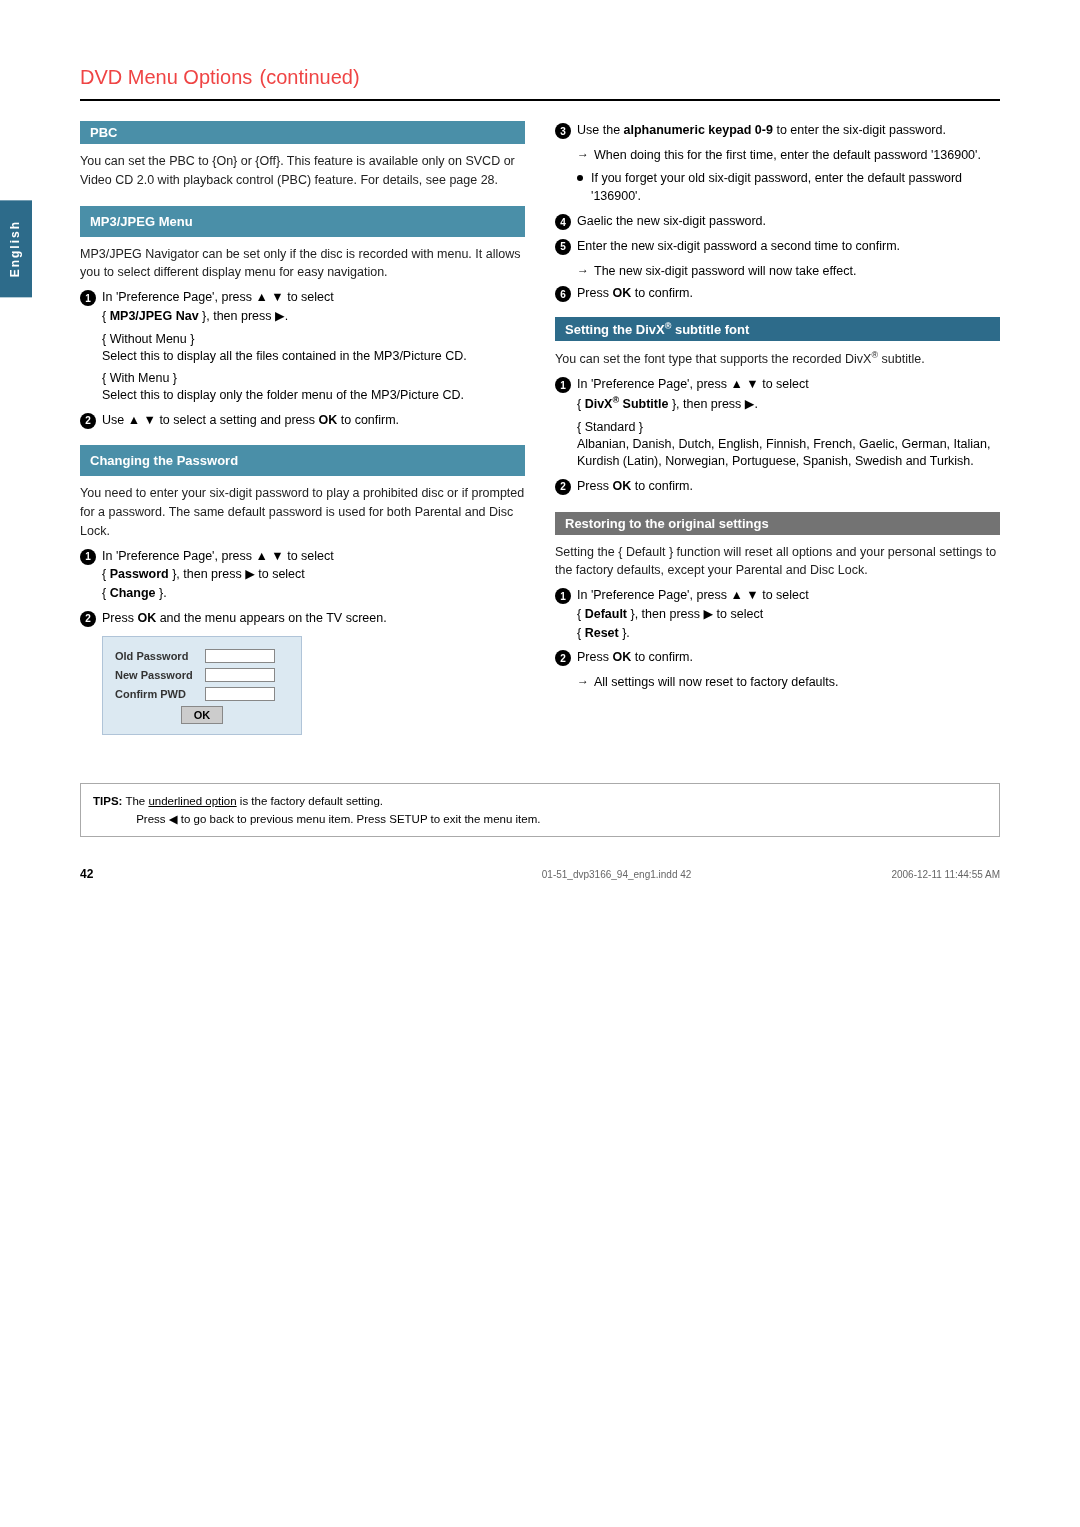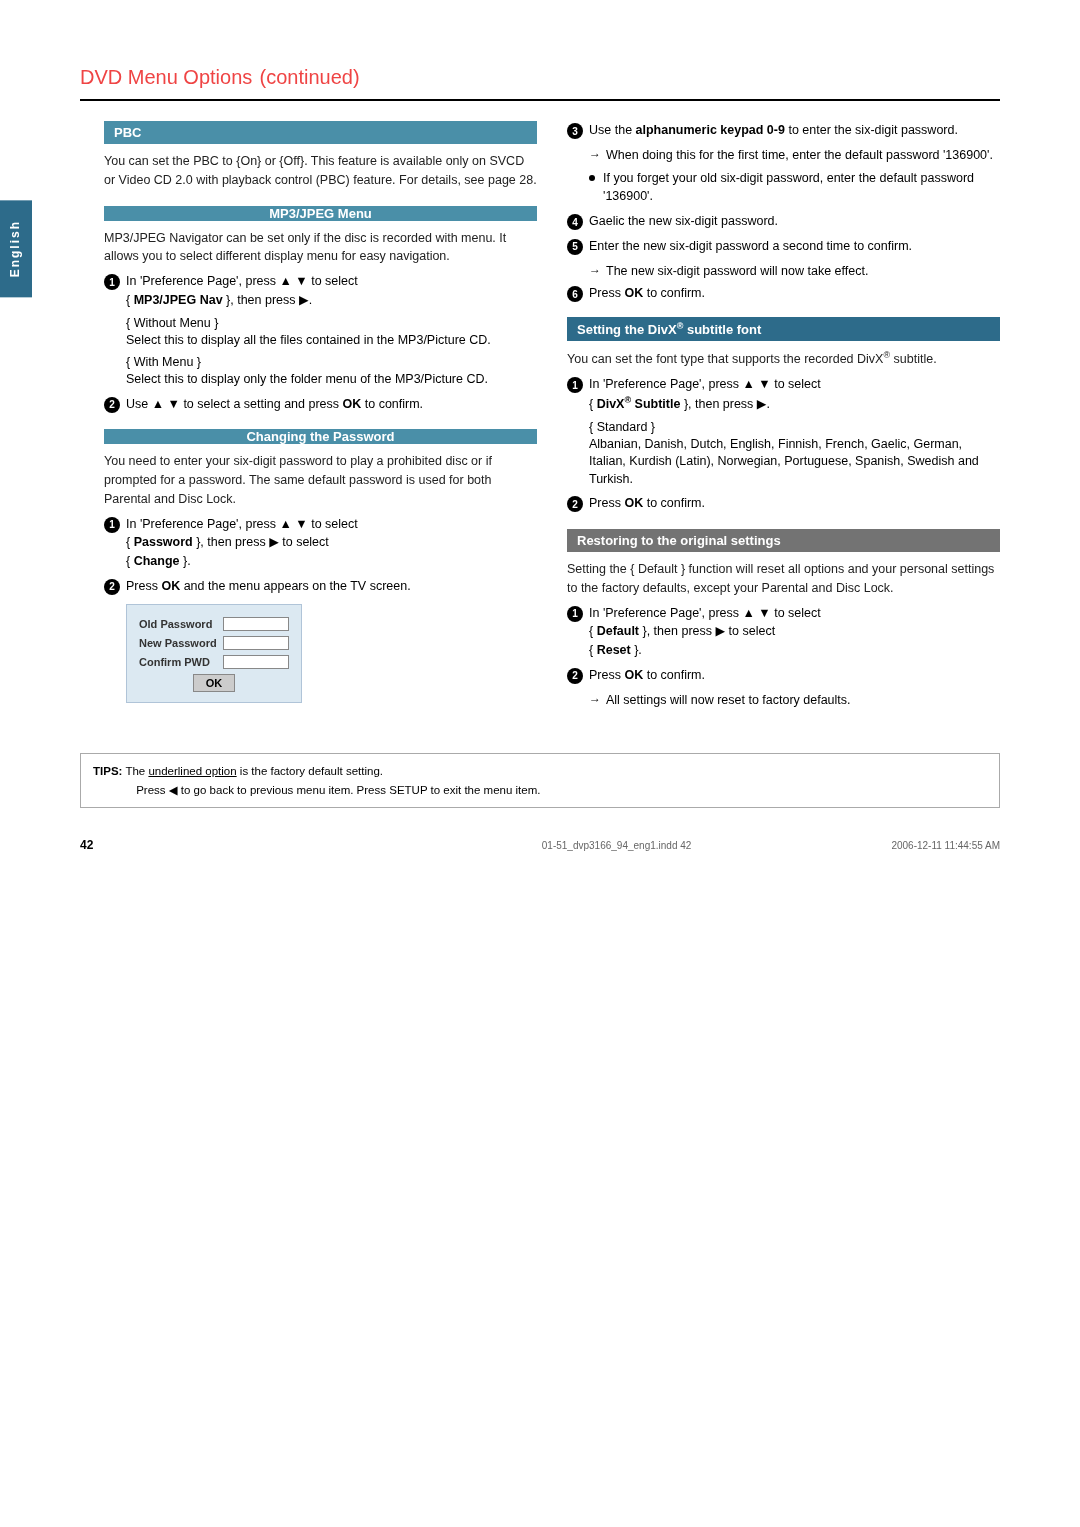--- a/index.html
+++ b/index.html
@@ -49,41 +49,39 @@
 
     .page-title span {
       font-size: 20px;
       font-weight: normal;
     }
 
     
     .two-col {
       display: flex;
       gap: 30px;
-      margin-left: 24px;
     }
 
     .col-left {
       flex: 1;
     }
 
     .col-right {
       flex: 1;
     }
 
     
     .section-header {
       background: #4a8fa8;
       color: white;
       font-weight: bold;
       font-size: 13px;
-      padding: 0 10px;
+      padding: 8px 10px;
       margin-bottom: 8px;
       margin-top: 16px;
-      text-align: center;
     }
 
     
     .pbc-header {
       background: #4a8fa8;
       color: white;
       font-weight: bold;
       font-size: 13px;
       padding: 4px 10px;
       margin-bottom: 8px;
@@ -168,21 +166,21 @@
       line-height: 1.4;
       margin-left: 0;
     }
 
     
     .password-box {
       border: 1px solid #b0c4d8;
       background: #dce9f2;
       padding: 12px;
       margin: 8px 0 8px 22px;
-      width: 176px;
+      width: 200px;
     }
 
     .pwd-row {
       display: flex;
       align-items: center;
       margin-bottom: 5px;
       font-size: 11px;
     }
 
     .pwd-label {

